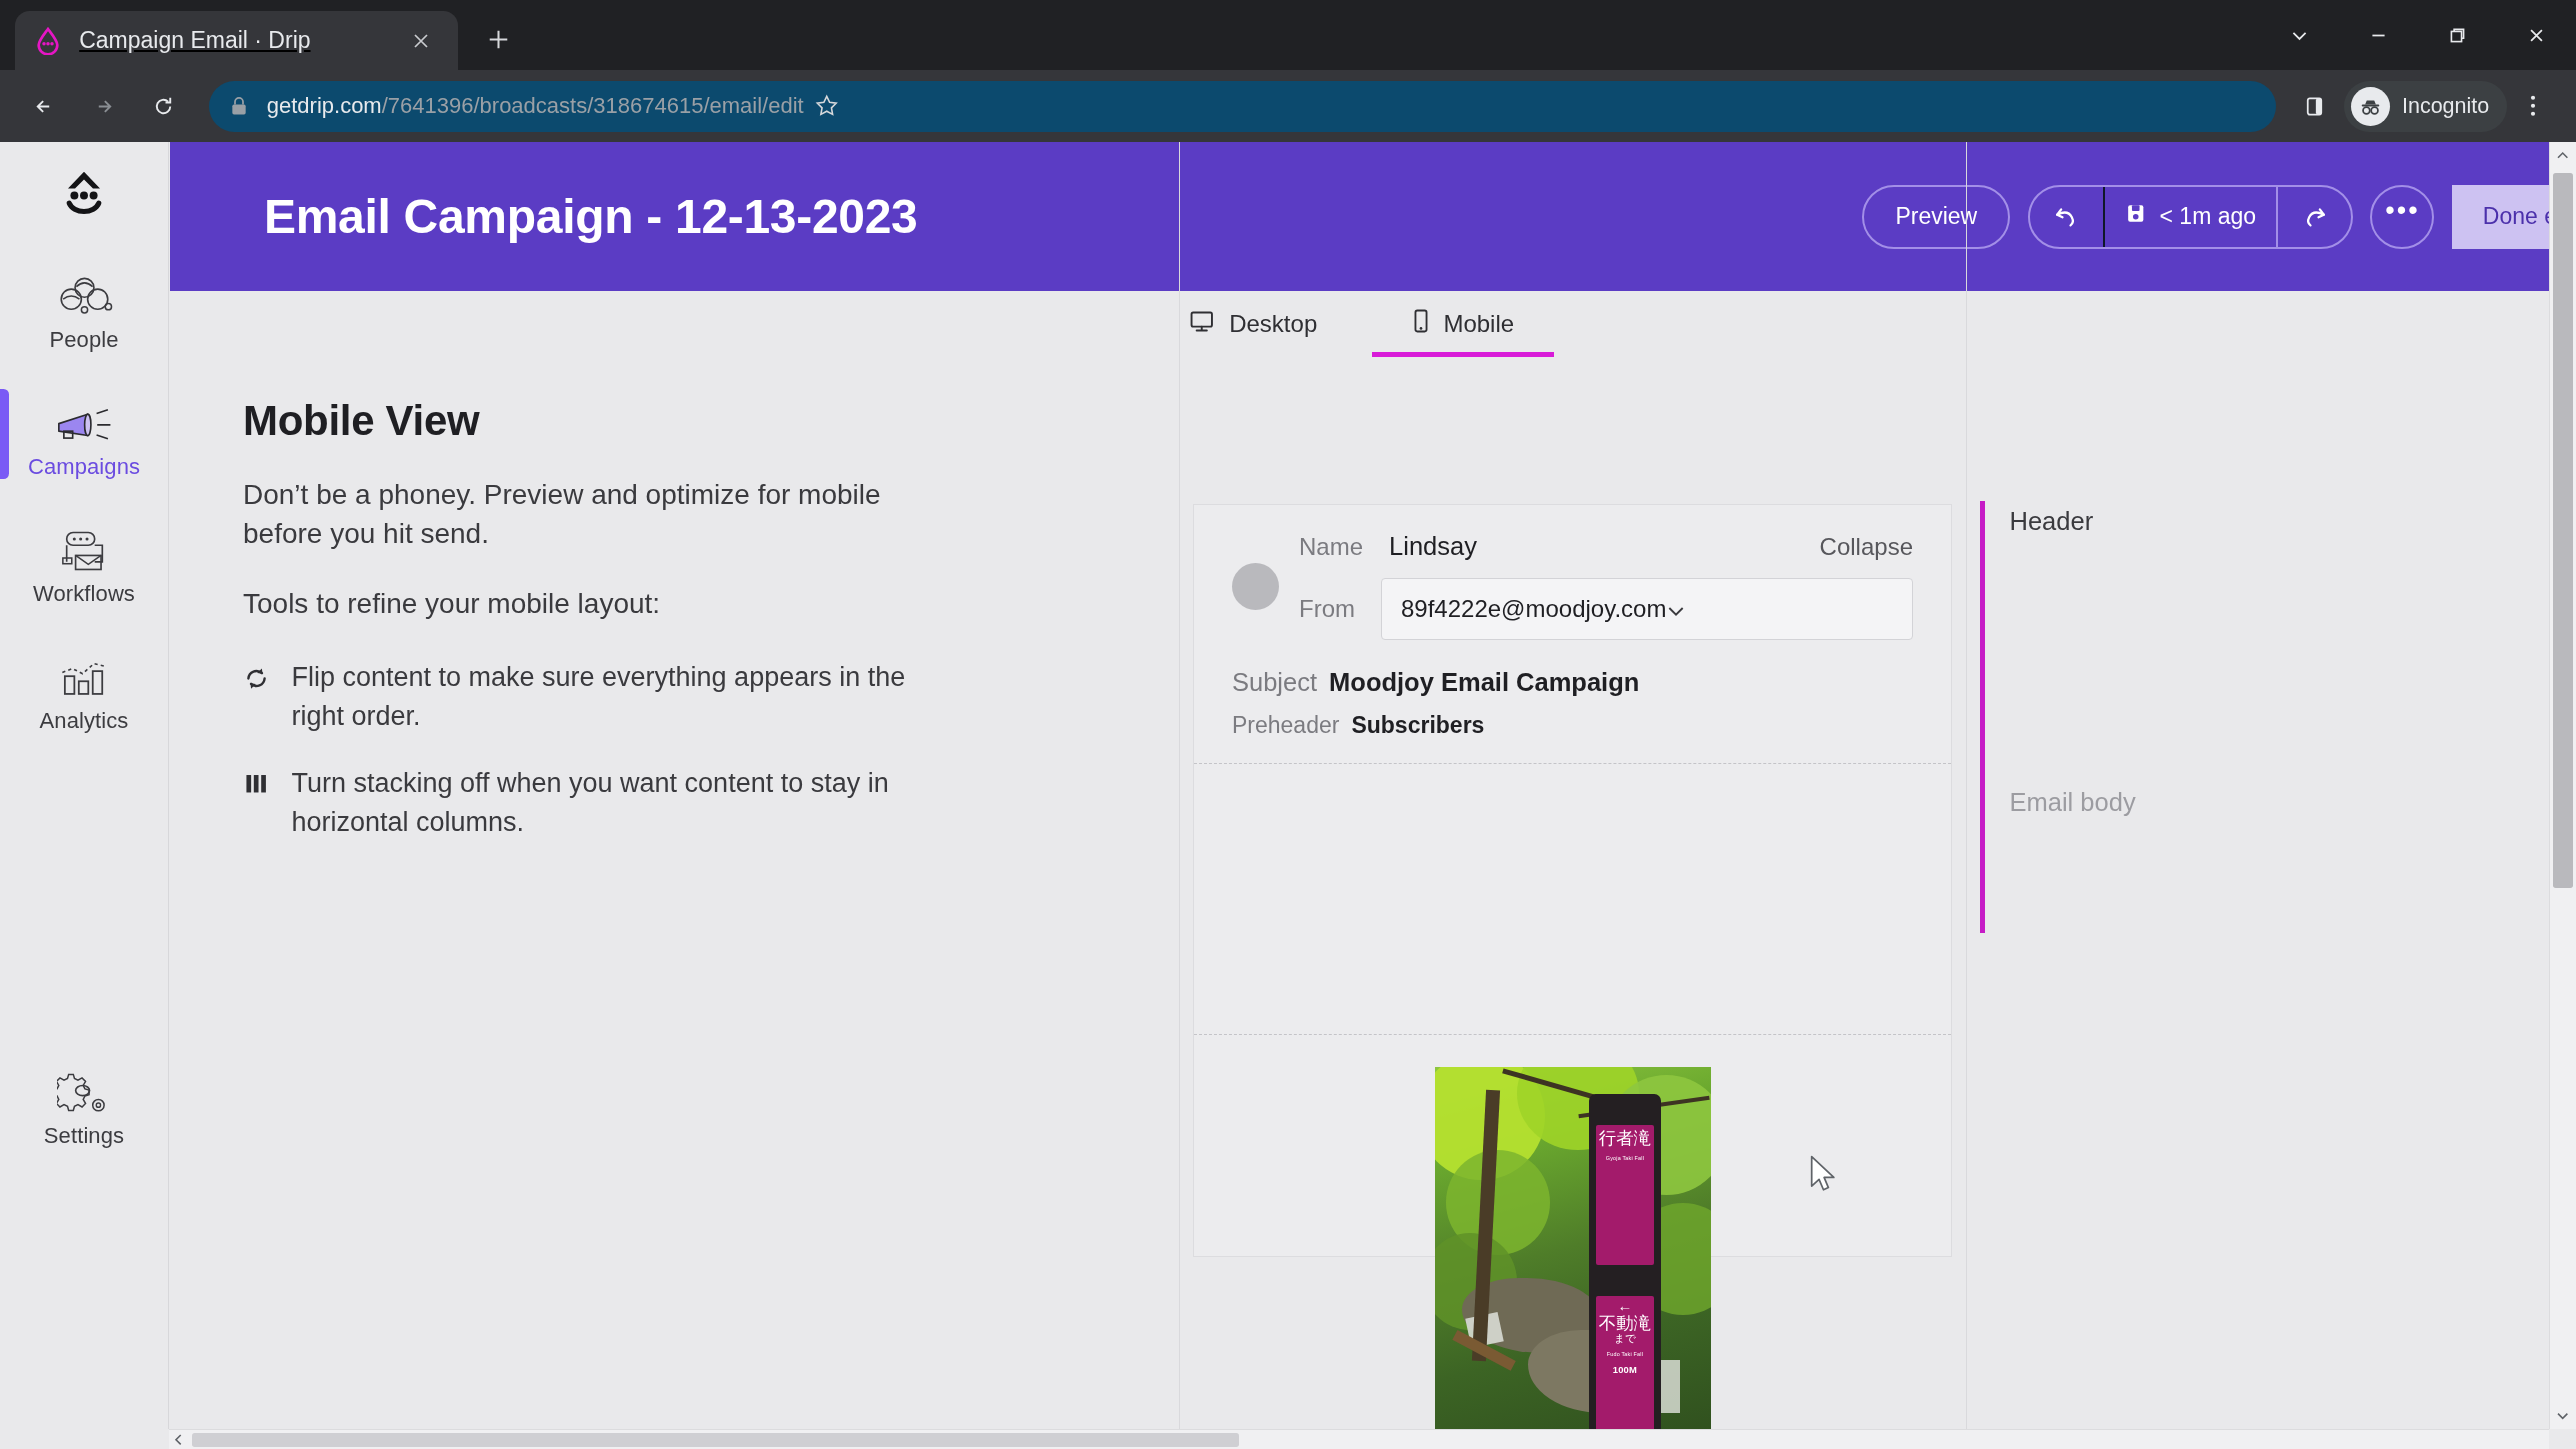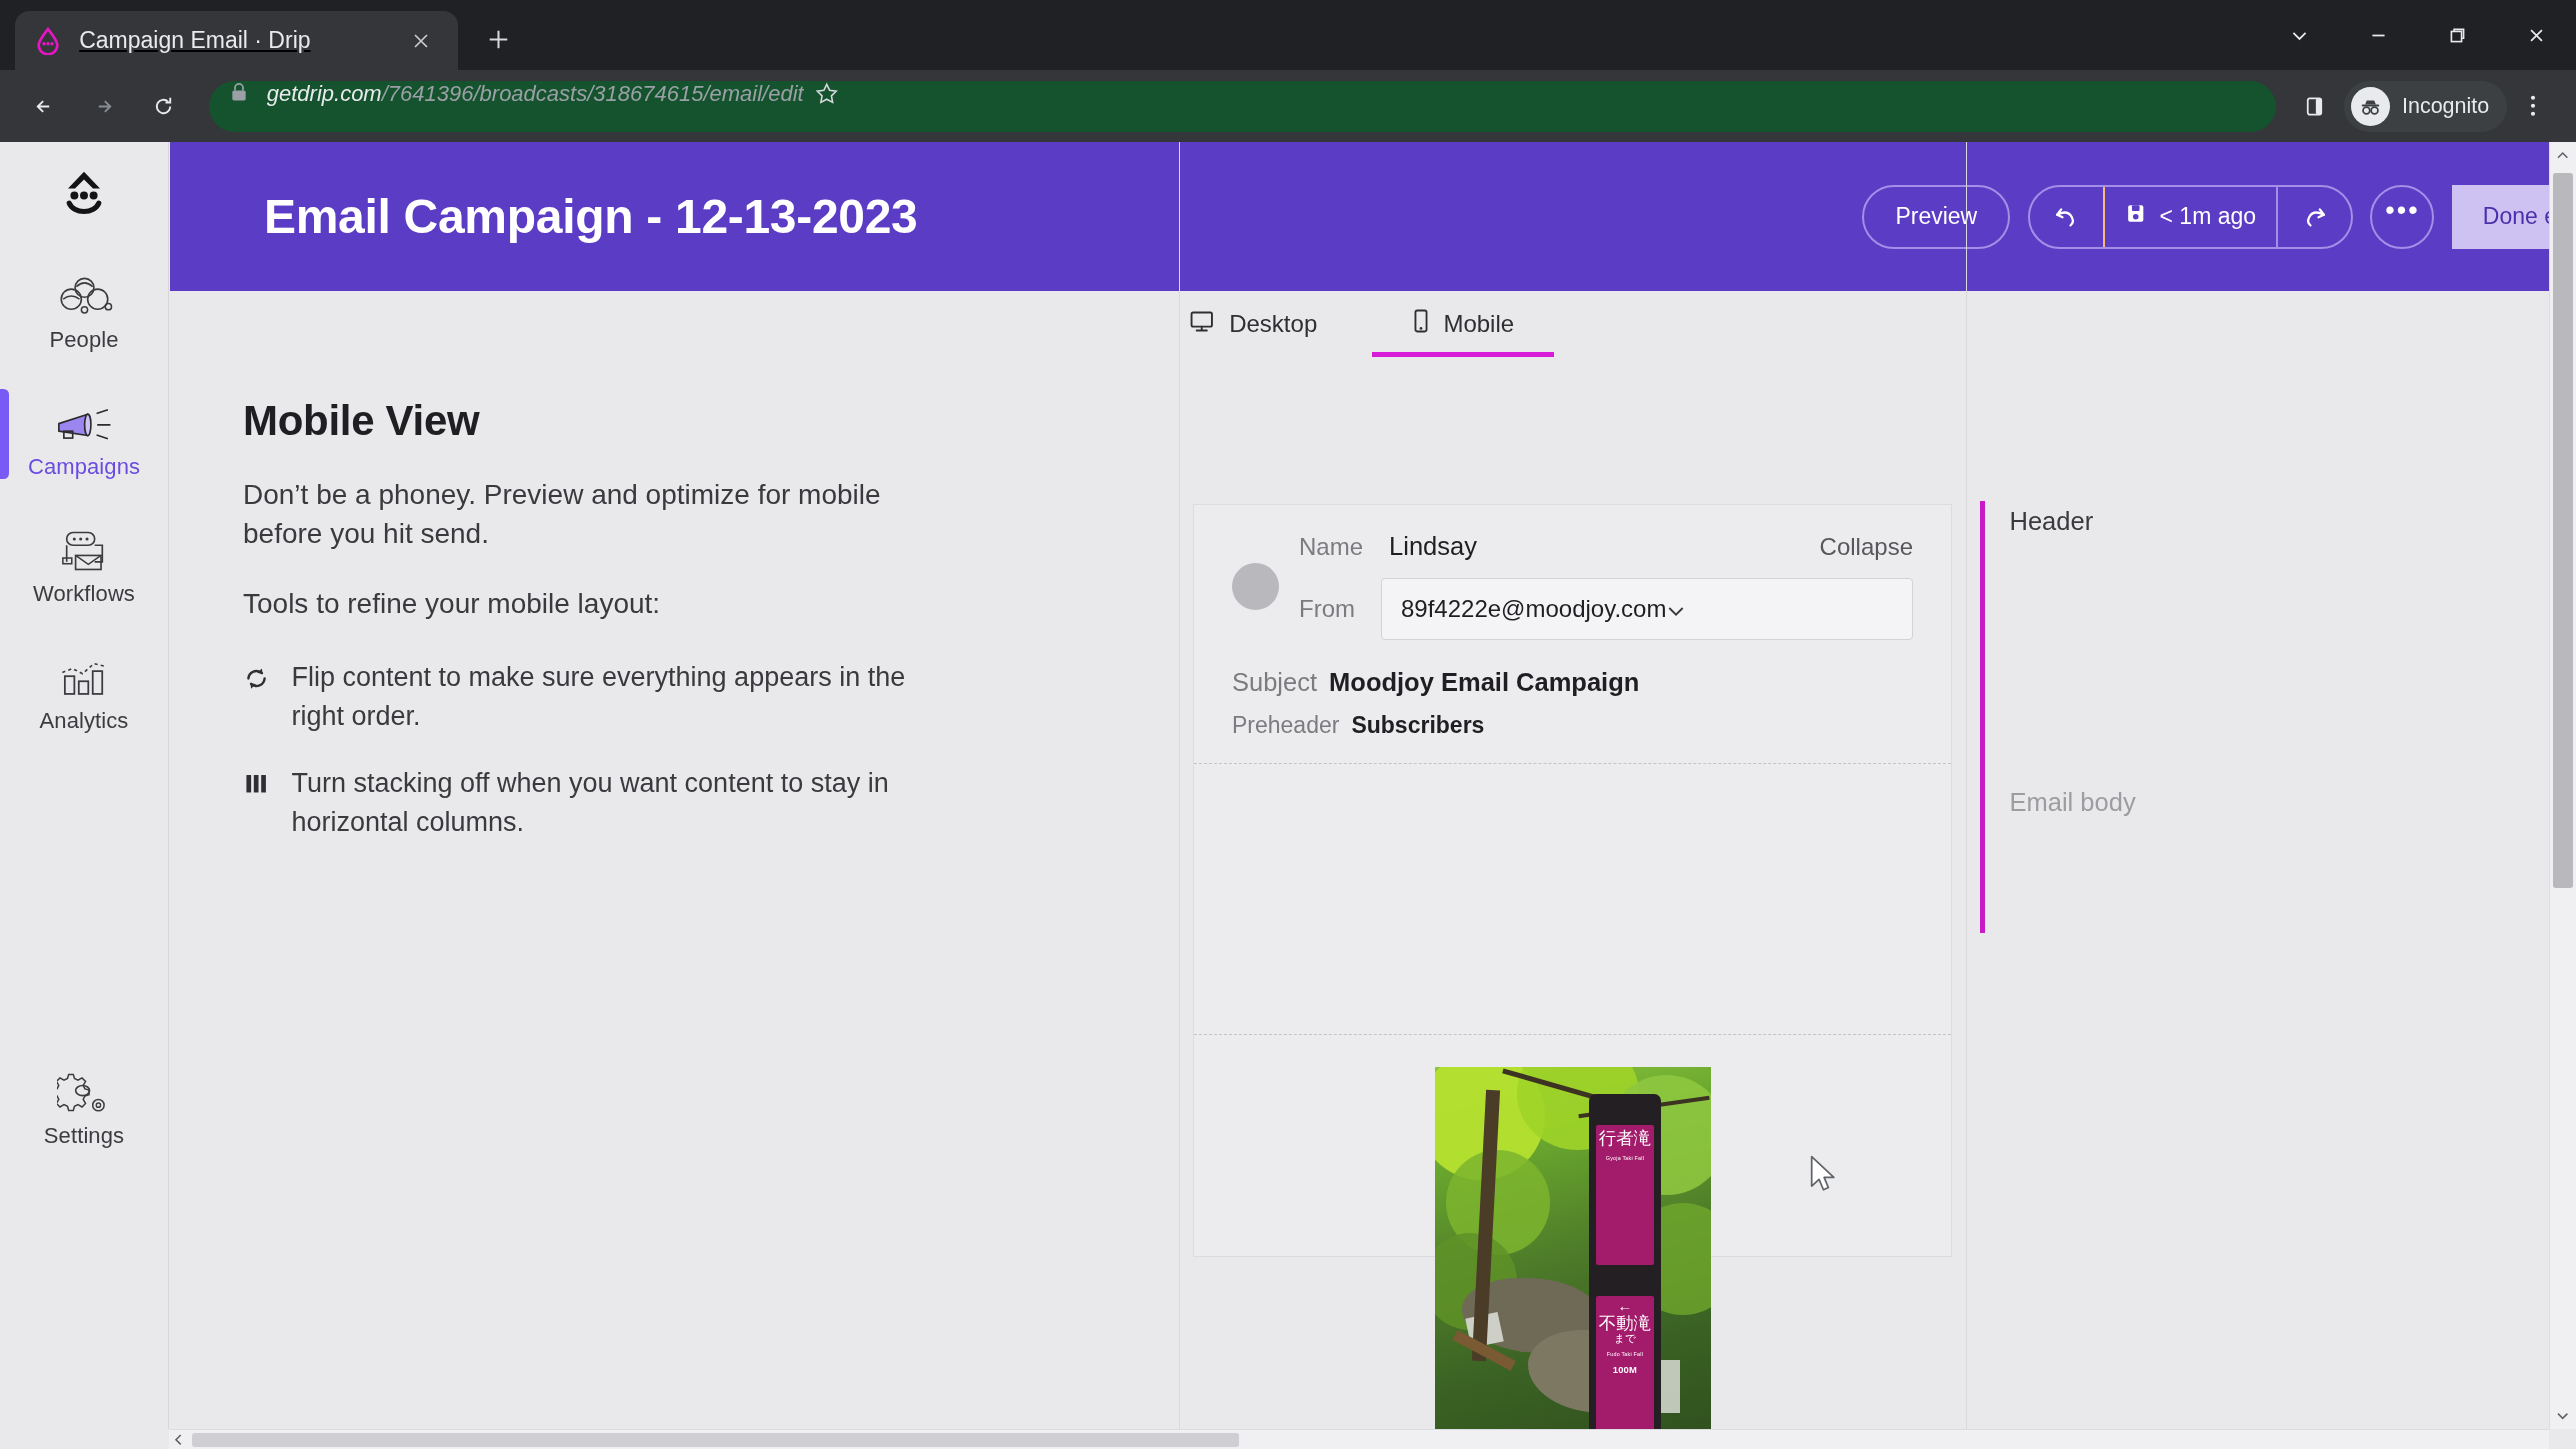--- a/index.html
+++ b/index.html
@@ -49,24 +49,23 @@
   .toolbar {
     height: 72px; background: #35363a;
     display: flex; align-items: center; padding: 0 17.4px;
   }
   .navbtn {
     width: 54px; height: 54px; border-radius: 50%;
     display: flex; align-items: center; justify-content: center;
     color: #e8eaed; flex: 0 0 54px; margin-right: 5.4px;
   }
   .omnibox {
-    flex: 1; height: 51px; background: #14532d; border-radius: 25.5px;
-    display: flex; align-items: flex-start; padding: 0 20px; margin: 0 13.4px;
+    flex: 1; height: 51px; background: #0c4a6e; border-radius: 25.5px;
+    display: flex; align-items: center; padding: 0 20px; margin: 0 13.4px;
     min-width: 0;
-    font-style: italic;
   }
   .lock-ico { width: 23px; flex: 0 0 23px; margin-right: 14.8px; display:flex; align-items:center; }
   .url { font-size: 22px; color: #9aa0a6; white-space: nowrap; overflow: hidden; }
   .url b { color: #e8eaed; font-weight: 400; }
   .star { width: 47px; flex: 0 0 47px; display:flex; align-items:center; justify-content:center; color:#d6d8db;}
   .tbicon {
     width: 51px; height: 51px; flex: 0 0 51px;
     display: flex; align-items: center; justify-content: center; color: #e8eaed;
   }
   .incognito-pill {
@@ -121,21 +120,21 @@
     padding: 0 31px; background: transparent; white-space: nowrap;
   }
   .btn-group {
     height: 64px; border: 2px solid #a38fe8; border-radius: 32px;
     display: flex; align-items: stretch; overflow: hidden;
   }
   .bg-seg {
     display: flex; align-items: center; justify-content: center;
     padding: 0 23px; color: #fff;
   }
-  .bg-seg.mid { border-left: 2px solid #fdba74; border-right: 2px solid #a38fe8; gap: 13.4px; padding: 0 20px; }
+  .bg-seg.mid { border-left: 2px solid #0f172a; border-right: 2px solid #a38fe8; gap: 13.4px; padding: 0 20px; }
   .bg-seg.mid span { font-size: 23px; white-space: nowrap; }
   .btn-round {
     width: 64px; height: 64px; border: 2px solid #a38fe8; border-radius: 50%;
     display: flex; align-items: center; justify-content: center; color: #fff;
     font-size: 27px; letter-spacing: 2px; padding-bottom: 12px;
   }
   .btn-solid {
     height: 64px; background: #cdc2f2; color: #4b30ab; font-size: 23px;
     display: flex; align-items: center; padding: 0 31px; white-space: nowrap;
   }

